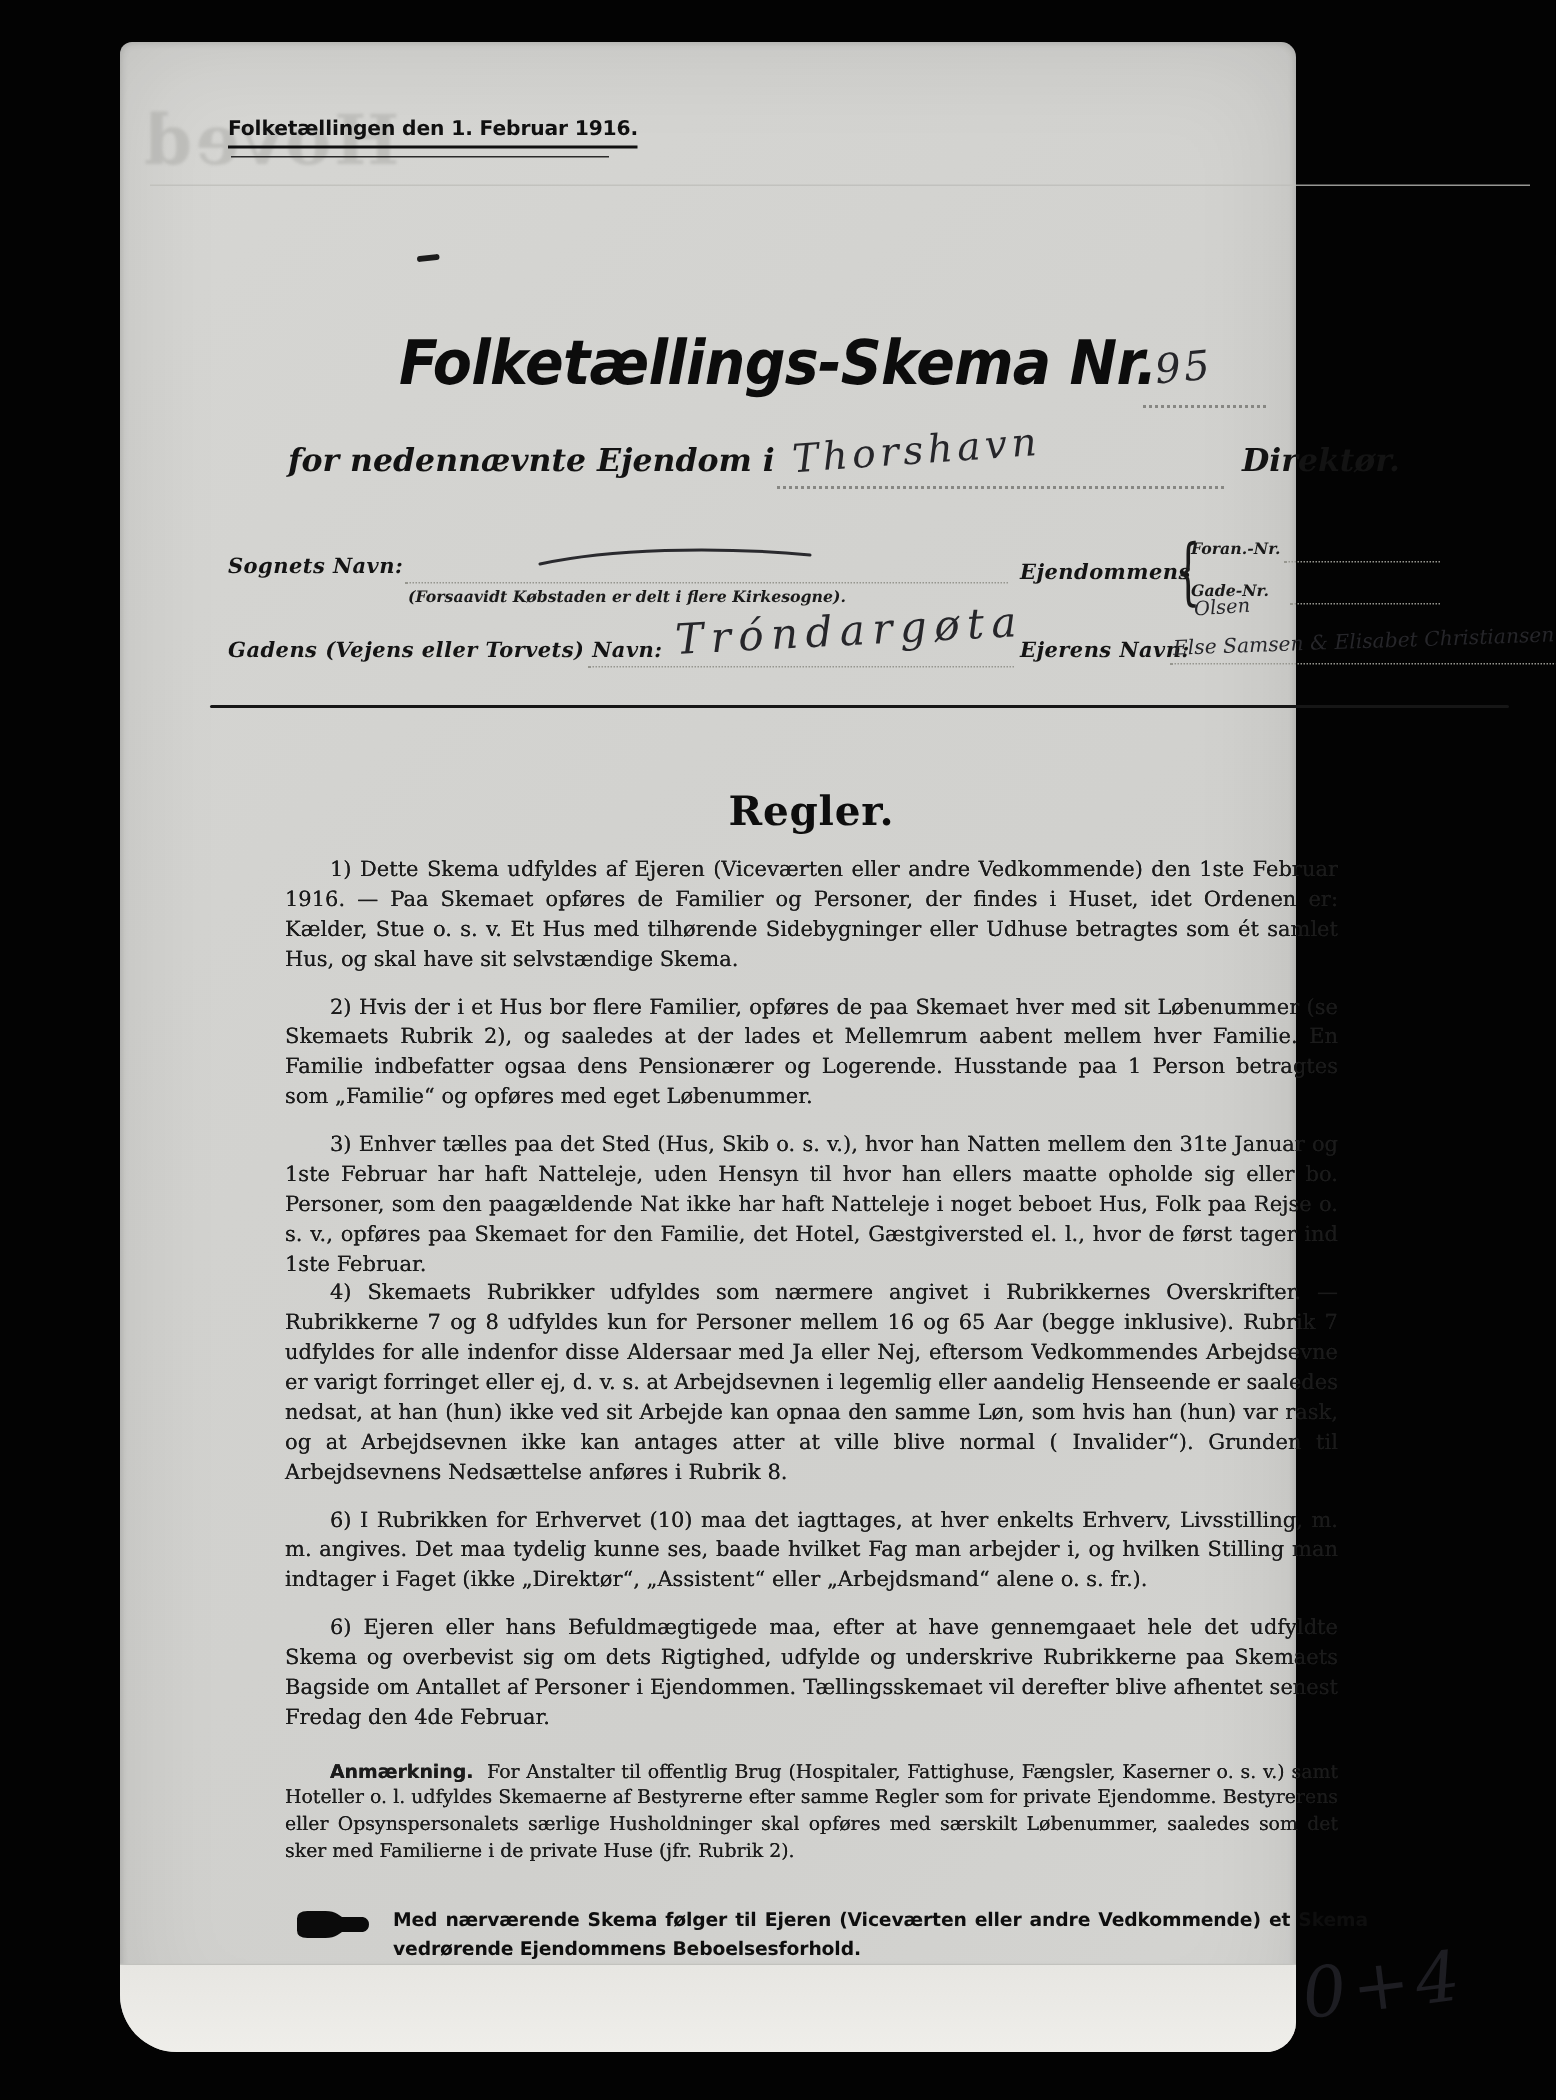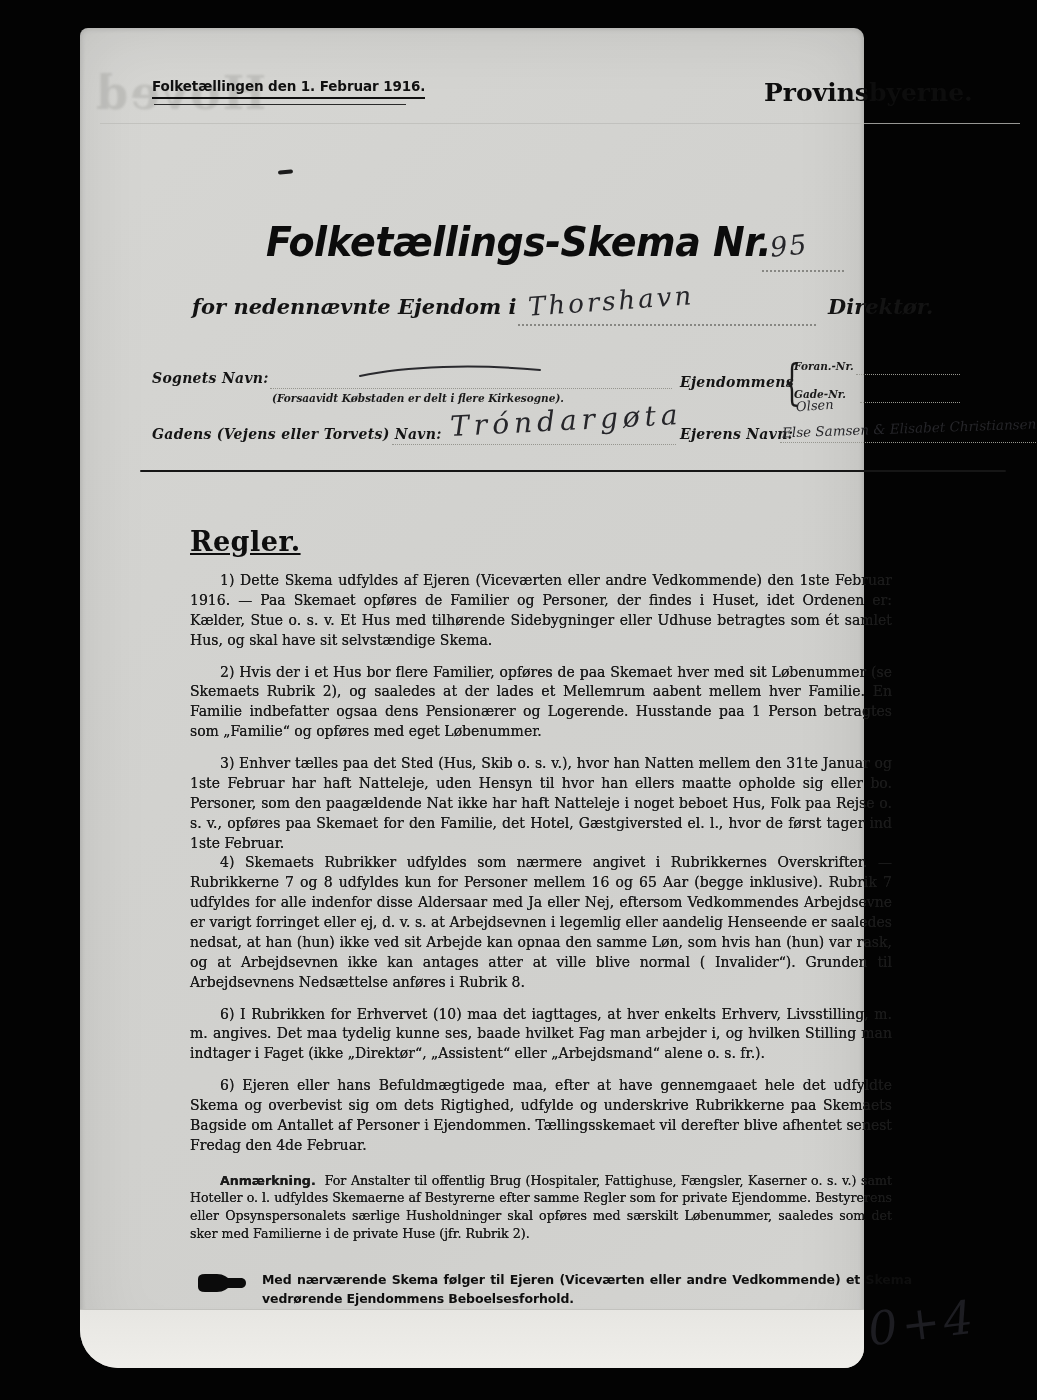--- a/index.html
+++ b/index.html
@@ -55,22 +55,22 @@
   #gadens-line{left:312px;top:416px;width:284px;}
   #street-hand{left:370px;top:376px;font-size:28px;letter-spacing:5px;transform:rotate(-3deg);}
   #ejerens-label{left:600px;top:398px;text-align:right;}
   #owner-above-hand{left:716px;top:370px;font-size:13px;transform:rotate(-4deg);}
   #owner-hand{left:702px;top:392px;font-size:13.5px;transform:rotate(-2deg);white-space:nowrap;}
   #owner-line{left:700px;top:414px;width:262px;}
   #divider-rule{left:60px;top:442px;width:866px;height:2px;background:#161616;border-radius:1px;}
 
   
   #rules{left:110px;top:498px;width:702px;color:#1b1b1b;}
-  #rules-heading{font:bold 27px "DejaVu Serif",serif;color:#0e0e0e;
-         margin:0 0 14px 0;letter-spacing:.5px;text-decoration:underline;}
+  #rules-heading{text-align:center;font:bold 27px "DejaVu Serif",serif;color:#0e0e0e;
+         margin:0 0 14px 0;letter-spacing:.5px;}
   #rules p{font-size:14px;line-height:1.42;text-align:justify;margin:0 0 12px 0;
          text-indent:30px;text-shadow:0 0 .4px currentColor;}
   #rules p.sub{margin:0;}
   #rules p.sub-last{margin:0 0 12px 0;}
   #rules p.remark{font-size:12.6px;line-height:1.4;margin-top:16px;}
   .remark-label{font:bold 12.6px "DejaVu Sans",sans-serif;}
 
   
   #manicule{left:116px;top:1244px;}
   #footer-note{left:182px;top:1242px;width:650px;font:bold 12.5px "DejaVu Sans",sans-serif;
@@ -86,21 +86,20 @@
 
 <div id="scan">
   <div id="paper">
 
     <div class="abs" id="bleedthrough">Hoved</div>
     <div class="abs faint-line" style="left:20px;top:95px;width:920px;"></div>
     <div class="abs" id="stray-dash"></div>
 
     <div class="abs" id="header-left">Folketællingen den 1. Februar 1916.</div>
     <div class="abs" id="header-left-rule"></div>
-    <div class="abs" id="header-right">Provinsbyerne.</div>
 
     <div class="abs" id="title-main">Folketællings-Skema Nr.</div>
     <div class="abs hand" id="title-nr">95</div>
     <div class="abs dotted" id="title-nr-line"></div>
     <div class="abs" id="subtitle-prefix">for nedennævnte Ejendom i</div>
     <div class="abs hand" id="subtitle-town">Thorshavn</div>
     <div class="abs dotted" id="subtitle-line"></div>
     <div class="abs" id="subtitle-suffix">Direktør.</div>
 
     <div class="abs flabel" id="sognets-label">Sognets Navn:</div>

